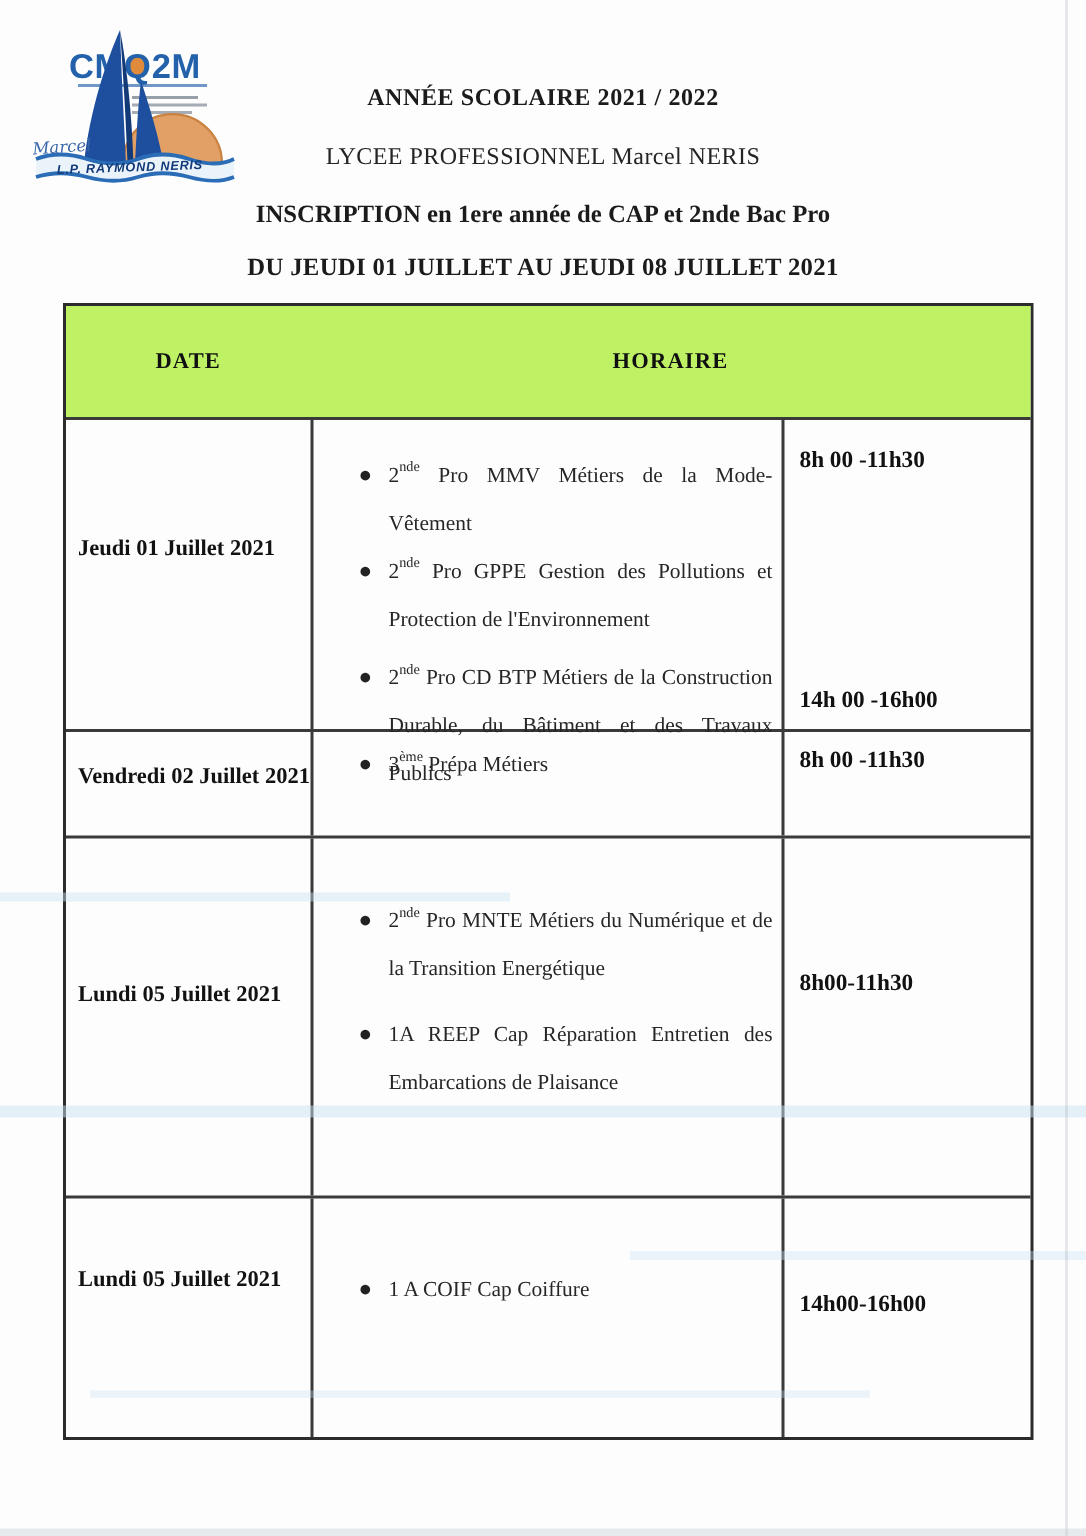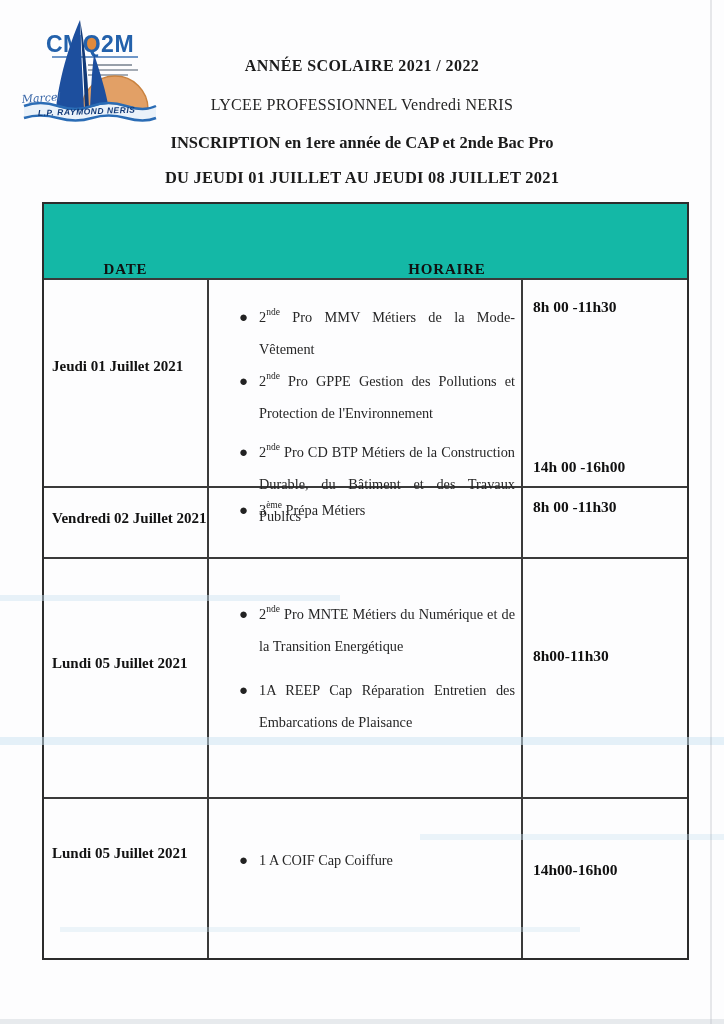--- a/index.html
+++ b/index.html
@@ -21,21 +21,21 @@
     position:absolute;left:42px;top:202px;width:643px;
     border:2px solid #2c2c2c;background:transparent;
   }
   .trow{display:flex;}
   .trow + .trow{border-top:2px solid #3a3a3a;}
   .cell{box-sizing:border-box;position:relative;}
   .c1{width:163px;}
   .c2{width:316px;border-left:2px solid #3a3a3a;border-right:2px solid #3a3a3a;}
   .c3{flex:1;}
   
-  .thead{height:74px;background:#14b8a6;align-items:flex-end;}
+  .thead{height:74px;background:#bef264;}
   .thead .cell{display:flex;align-items:center;justify-content:center;
     font-weight:bold;font-size:15px;letter-spacing:.8px;color:#101010;}
   
   .r1{height:206px;} .r2{height:69px;} .r3{height:238px;} .r4{height:159px;}
   
   .date{display:flex;align-items:center;padding-left:8px;
     font-weight:bold;font-size:15px;color:#121212;white-space:nowrap;}
   .r1 .date{padding-bottom:33px;}
   .r2 .date{padding-bottom:8px;}
   .r3 .date{padding-bottom:30px;}
@@ -94,21 +94,21 @@
     <path d="M2,96 Q18,90 36,96 T70,96 T104,96 T134,96" fill="none" stroke="#2a6cb5" stroke-width="2.5"></path>
     <path d="M2,108 Q18,103 36,108 T70,108 T104,108 T134,108" fill="none" stroke="#2a6cb5" stroke-width="2.5"></path>
 
     <text x="0" y="93" font-family="DejaVu Serif, serif" font-style="italic" font-size="11" fill="#3a67a8" transform="rotate(-4 0 93)">Marcel</text>
 
     <text x="16" y="106" font-family="Liberation Sans, sans-serif" font-style="italic" font-size="8.5" font-weight="bold" fill="#123a78" transform="rotate(-2 16 106)" letter-spacing="0.5">L.P. RAYMOND NERIS</text>
   </svg>
 </div>
 
 <div class="hline h1">ANNÉE SCOLAIRE 2021 / 2022</div>
-<div class="hline h2">LYCEE PROFESSIONNEL Vendredi NERIS</div>
+<div class="hline h2">LYCEE PROFESSIONNEL Marcel NERIS</div>
 <div class="hline h3">INSCRIPTION en 1ere année de CAP et 2nde Bac Pro</div>
 <div class="hline h4">DU JEUDI 01 JUILLET AU JEUDI 08 JUILLET 2021</div>
 
 <div class="tbl">
 
   <div class="trow thead">
     <div class="cell c1">DATE</div>
     <div class="cell c3">HORAIRE</div>
   </div>
 

